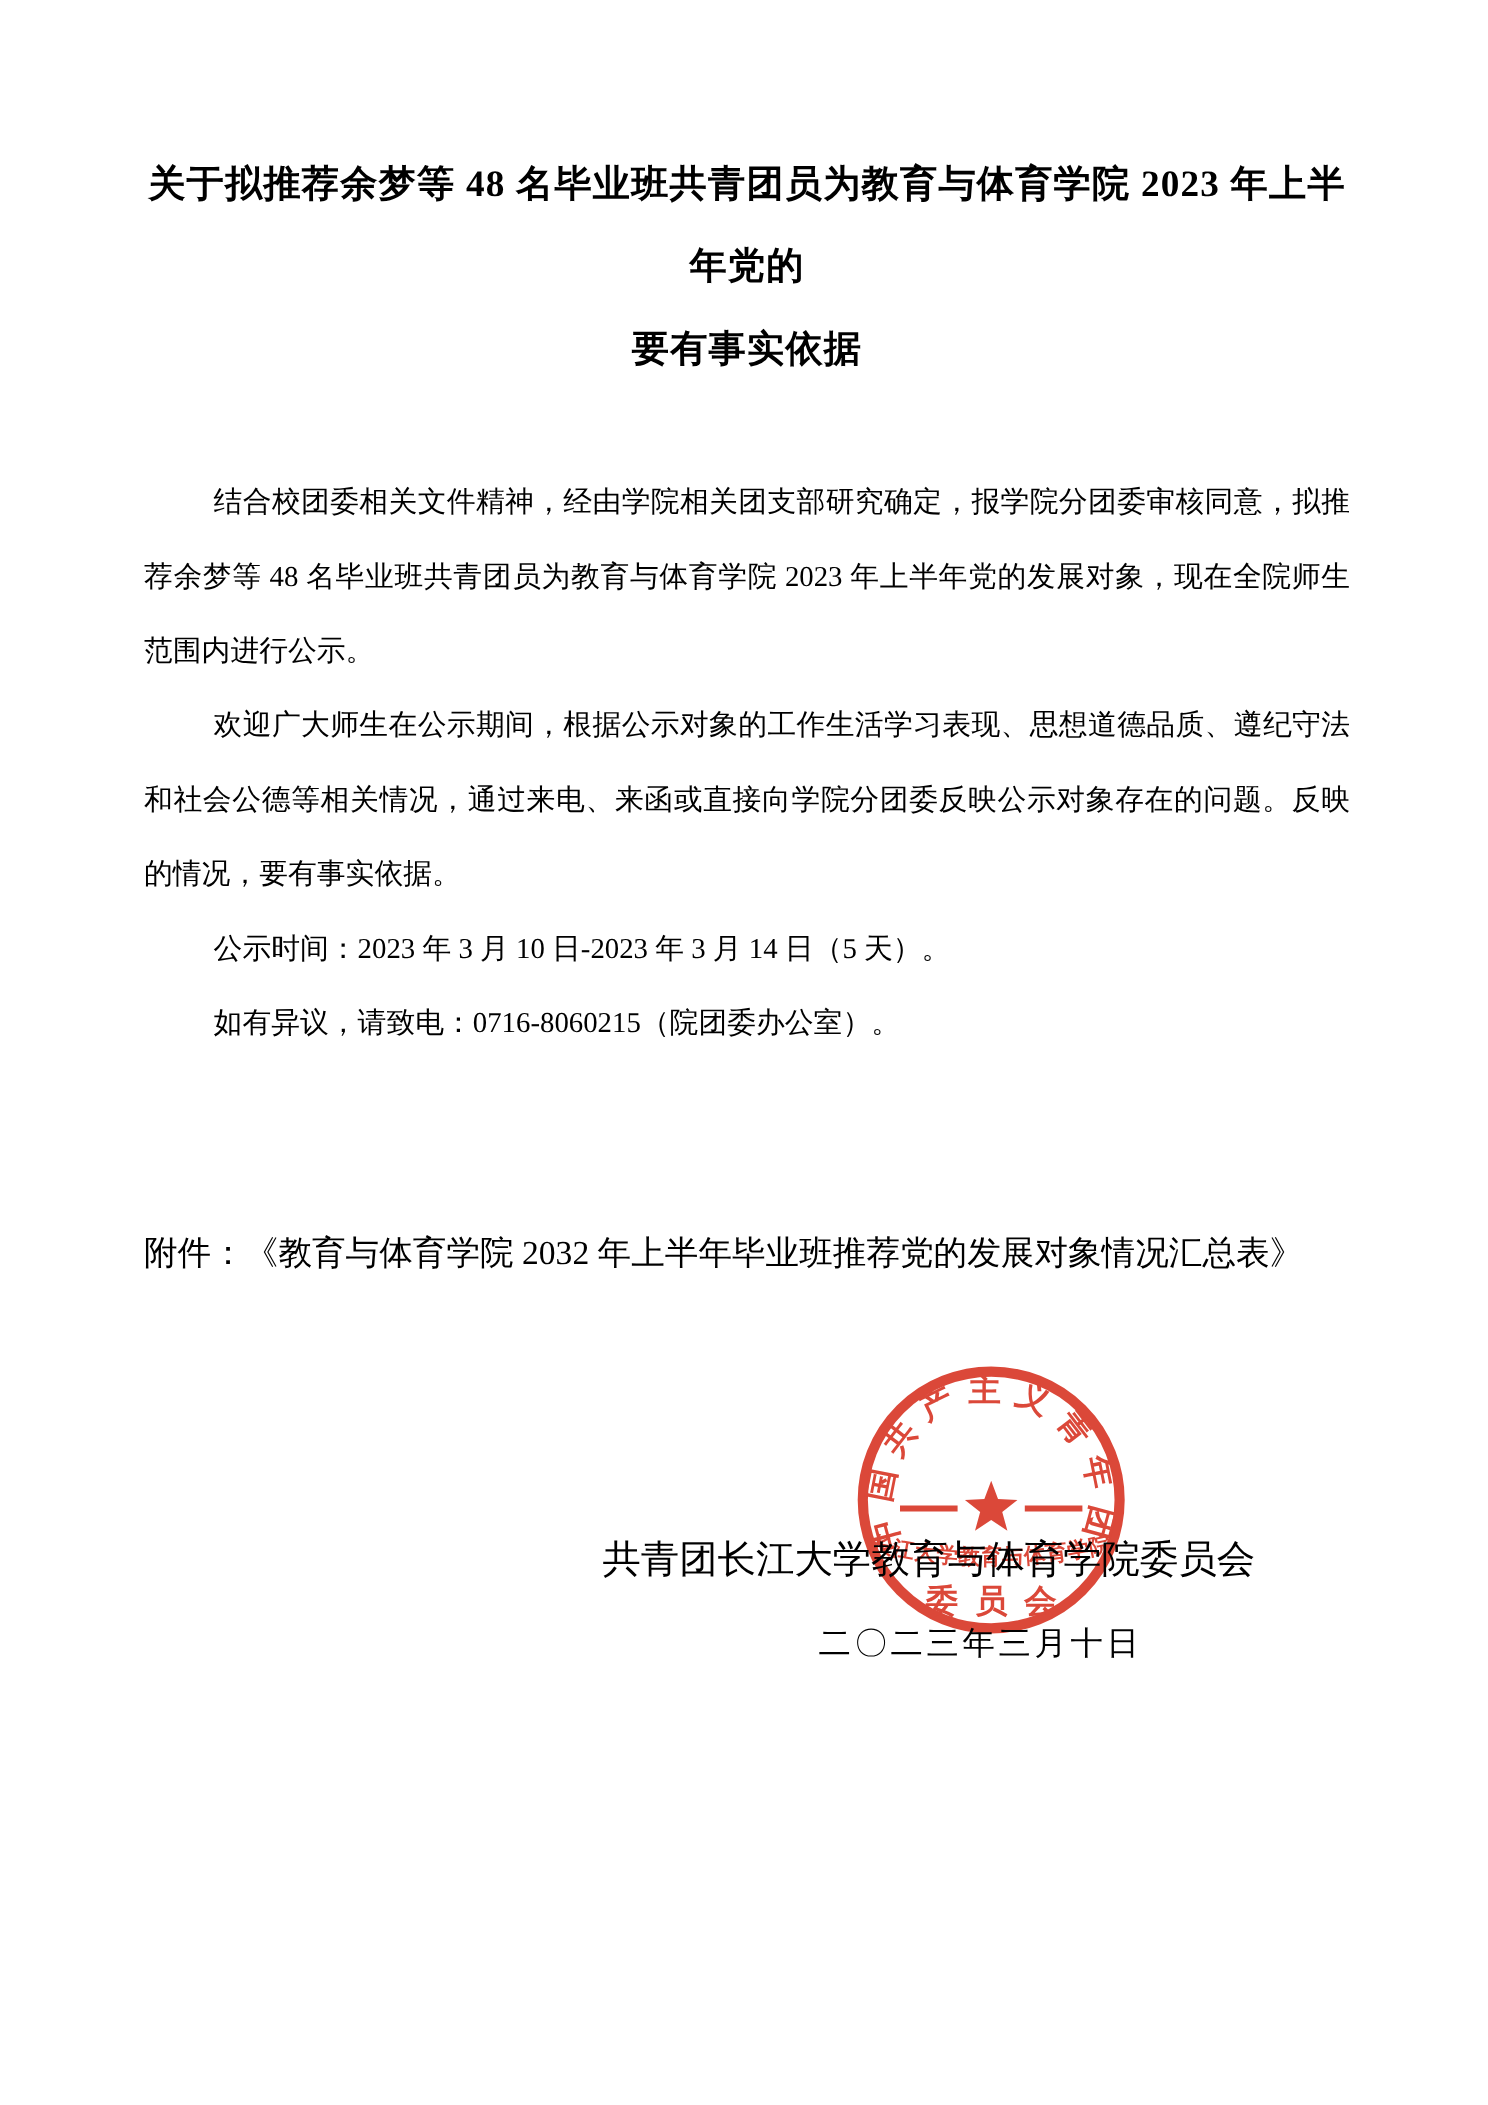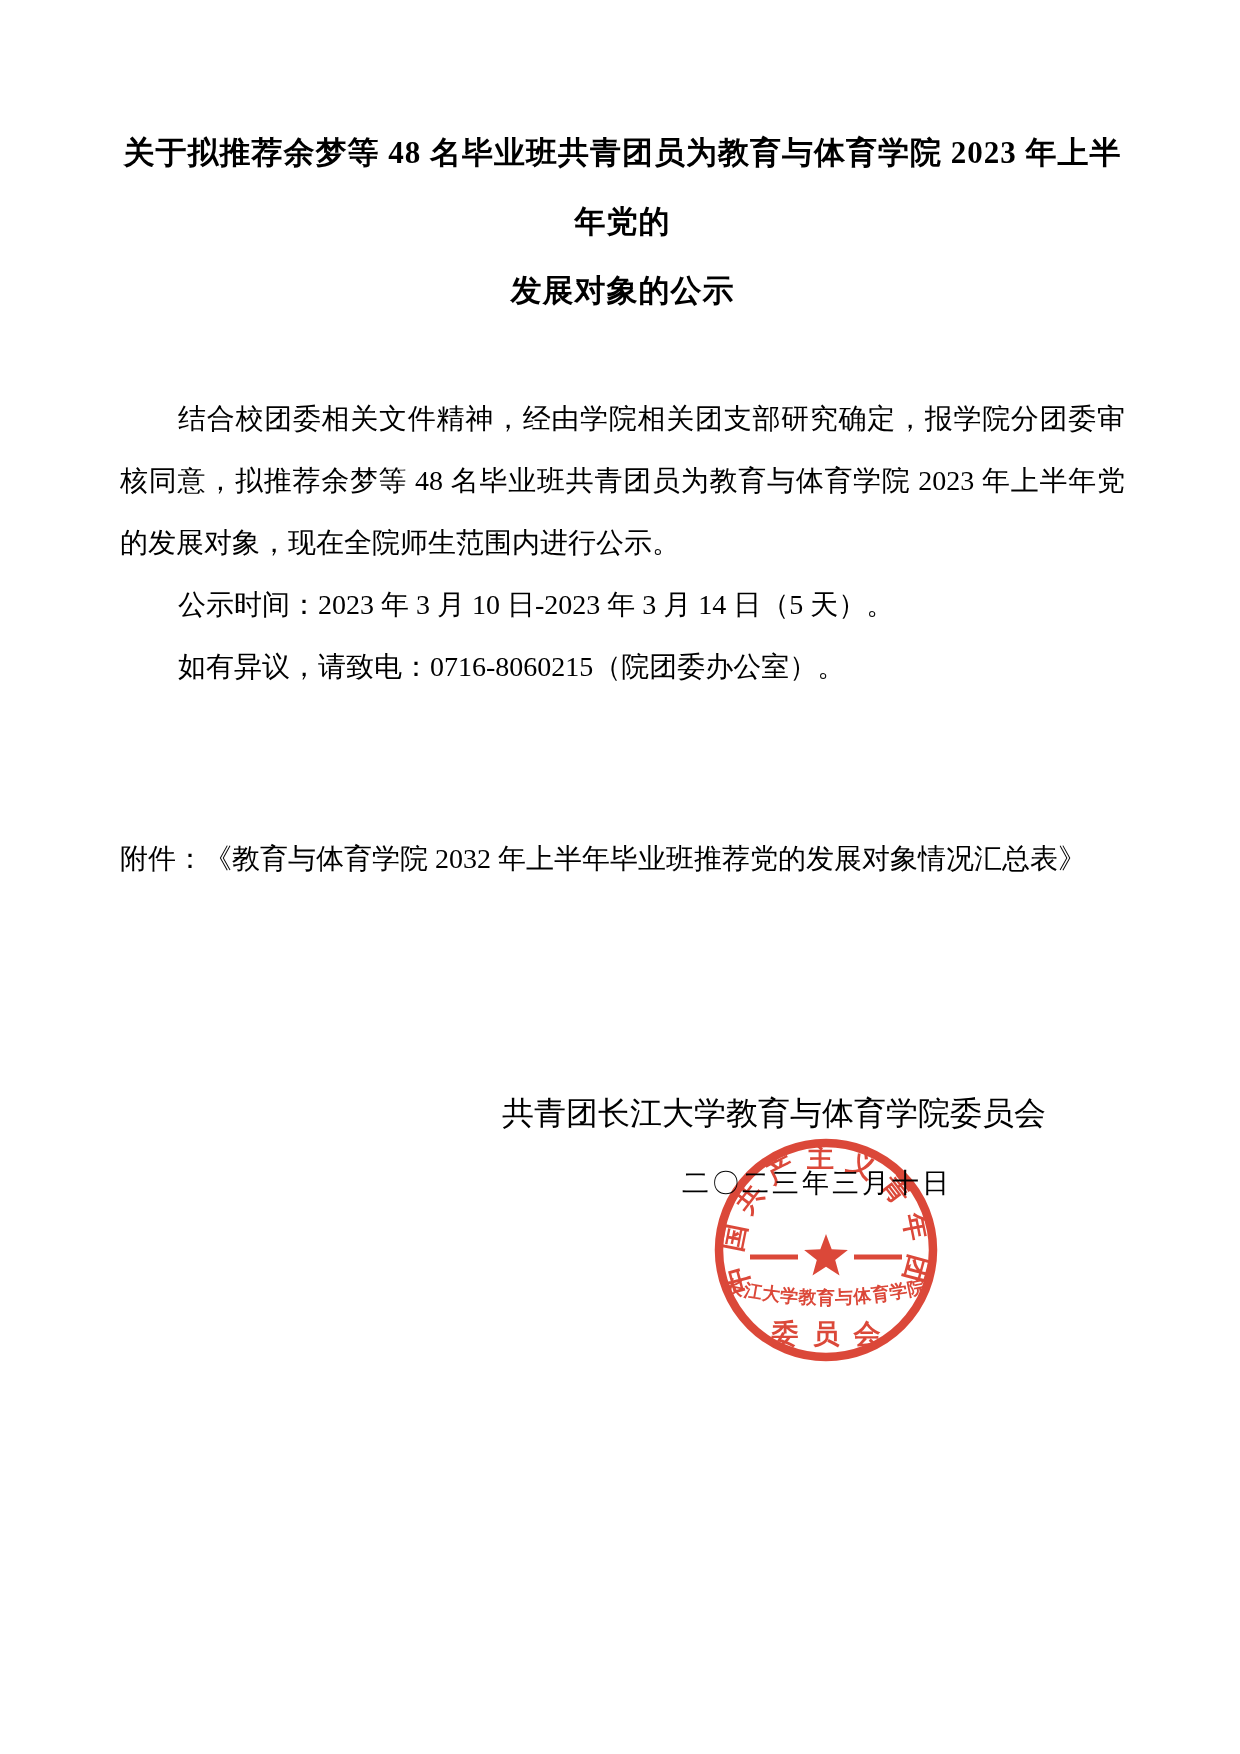--- a/index.html
+++ b/index.html
@@ -25,21 +25,21 @@
   .doc-title {
     margin: 118px 0 0 0;
     font-size: 31px;
     font-weight: bold;
     text-align: center;
     line-height: 69px;
     letter-spacing: 1px;
   }
   .para {
     margin: 0;
-    font-size: 28px;
+    font-size: 24px;
     line-height: 62px;
     text-align: justify;
     text-indent: 58px;
   }
   .para.first {
     margin-top: 63px;
   }
   .attachment {
     margin: 130px 0 0 0;
     font-size: 28px;
@@ -77,24 +77,25 @@
     font-weight: bold;
   }
 </style>
 </head>
 <body>
 
 <div class="page">
   <div class="content">
 
     <h1 class="doc-title"><span>关于拟推荐余梦等 48 名毕业班共青团员为教育与体育学院 2023 年上半年党的</span><br>
-      <span>发展对象的公示</span>
+      <span>要有事实依据</span>
     </h1>
 
     <p class="para first">结合校团委相关文件精神，经由学院相关团支部研究确定，报学院分团委审核同意，拟推荐余梦等 48 名毕业班共青团员为教育与体育学院 2023 年上半年党的发展对象，现在全院师生范围内进行公示。</p>
+    <p class="para">欢迎广大师生在公示期间，根据公示对象的工作生活学习表现、思想道德品质、遵纪守法和社会公德等相关情况，通过来电、来函或直接向学院分团委反映公示对象存在的问题。反映的情况，要有事实依据。</p>
     <p class="para">公示时间：2023 年 3 月 10 日-2023 年 3 月 14 日（5 天）。</p>
     <p class="para">如有异议，请致电：0716-8060215（院团委办公室）。</p>
 
     <p class="attachment">附件：《教育与体育学院 2032 年上半年毕业班推荐党的发展对象情况汇总表》</p>
 
     <div class="sig-org">共青团长江大学教育与体育学院委员会</div>
     <div class="sig-date">二〇二三年三月十日</div>
   </div>
 
   <div class="seal">

